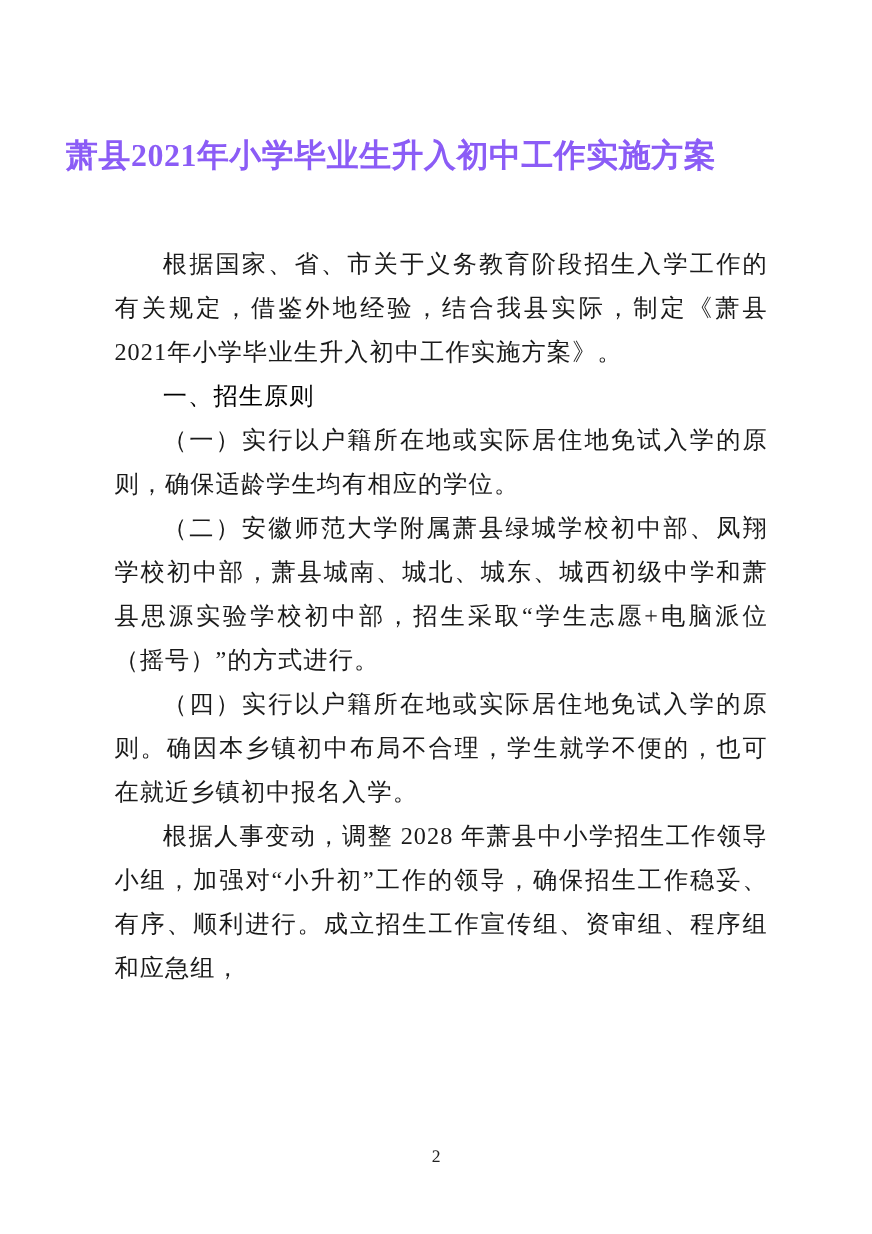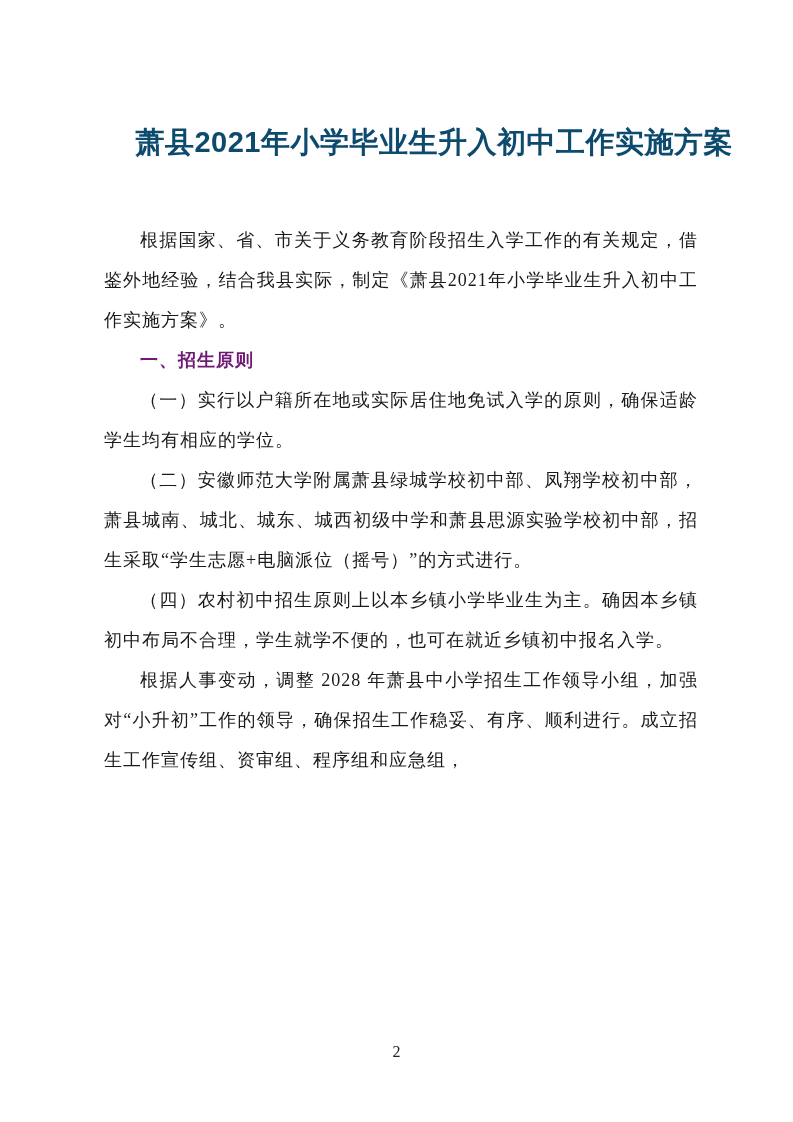--- a/index.html
+++ b/index.html
@@ -9,44 +9,44 @@
     width: 793px;
     height: 1122px;
     margin: 0 auto;
     background: #ffffff;
     color: #1a1a1a;
     font-family: "Liberation Serif", "DejaVu Serif", serif;
     overflow: hidden;
   }
   .doc-title {
     margin: 120px 60px 0 60px;
-    text-align: right;
-    font-family: Liberation Sans, sans-serif;
+    text-align: left;
+    font-family: Liberation Serif, serif;
     font-size: 29px;
     font-weight: 700;
     line-height: 44px;
     letter-spacing: 0.5px;
-    color: #0c4a6e;
+    color: #8b5cf6;
   }
   .doc-body {
     margin: 56px 95px 0 104px;
-    font-size: 18px;
+    font-size: 22px;
     line-height: 40px;
     text-align: justify;
     text-justify: inter-character;
     letter-spacing: 1px;
   }
   .para {
     margin: 0;
     text-indent: 2em;
   }
   .para.heading {
     font-family: "Liberation Sans", "DejaVu Sans", sans-serif;
-    font-weight: 700;
-    color: #701a75;
+    font-weight: 400;
+    color: #000000;
   }
   .page-number {
     position: absolute;
     bottom: 60px;
     left: 0;
     width: 100%;
     text-align: center;
     font-size: 16px;
     line-height: 20px;
     color: #222222;
@@ -57,18 +57,18 @@
 <body>
 
 <div class="page" style="background: rgb(255, 255, 255); color: rgb(26, 26, 26);">
   <h1 class="doc-title">萧县2021年小学毕业生升入初中工作实施方案</h1>
 
   <div class="doc-body">
       <p class="para body">根据国家、省、市关于义务教育阶段招生入学工作的有关规定，借鉴外地经验，结合我县实际，制定《萧县2021年小学毕业生升入初中工作实施方案》。</p>
       <p class="para heading">一、招生原则</p>
       <p class="para body">（一）实行以户籍所在地或实际居住地免试入学的原则，确保适龄学生均有相应的学位。</p>
       <p class="para body">（二）安徽师范大学附属萧县绿城学校初中部、凤翔学校初中部，萧县城南、城北、城东、城西初级中学和萧县思源实验学校初中部，招生采取“学生志愿+电脑派位（摇号）”的方式进行。</p>
-      <p class="para body">（四）农村初中招生原则上以本乡镇小学毕业生为主。确因本乡镇初中布局不合理，学生就学不便的，也可在就近乡镇初中报名入学。</p>
+      <p class="para body">（四）实行以户籍所在地或实际居住地免试入学的原则。确因本乡镇初中布局不合理，学生就学不便的，也可在就近乡镇初中报名入学。</p>
       <p class="para body">根据人事变动，调整 2028 年萧县中小学招生工作领导小组，加强对“小升初”工作的领导，确保招生工作稳妥、有序、顺利进行。成立招生工作宣传组、资审组、程序组和应急组，</p>
     </div>
 
   <div class="page-number">2</div>
 </div>
 
 </body></html>

